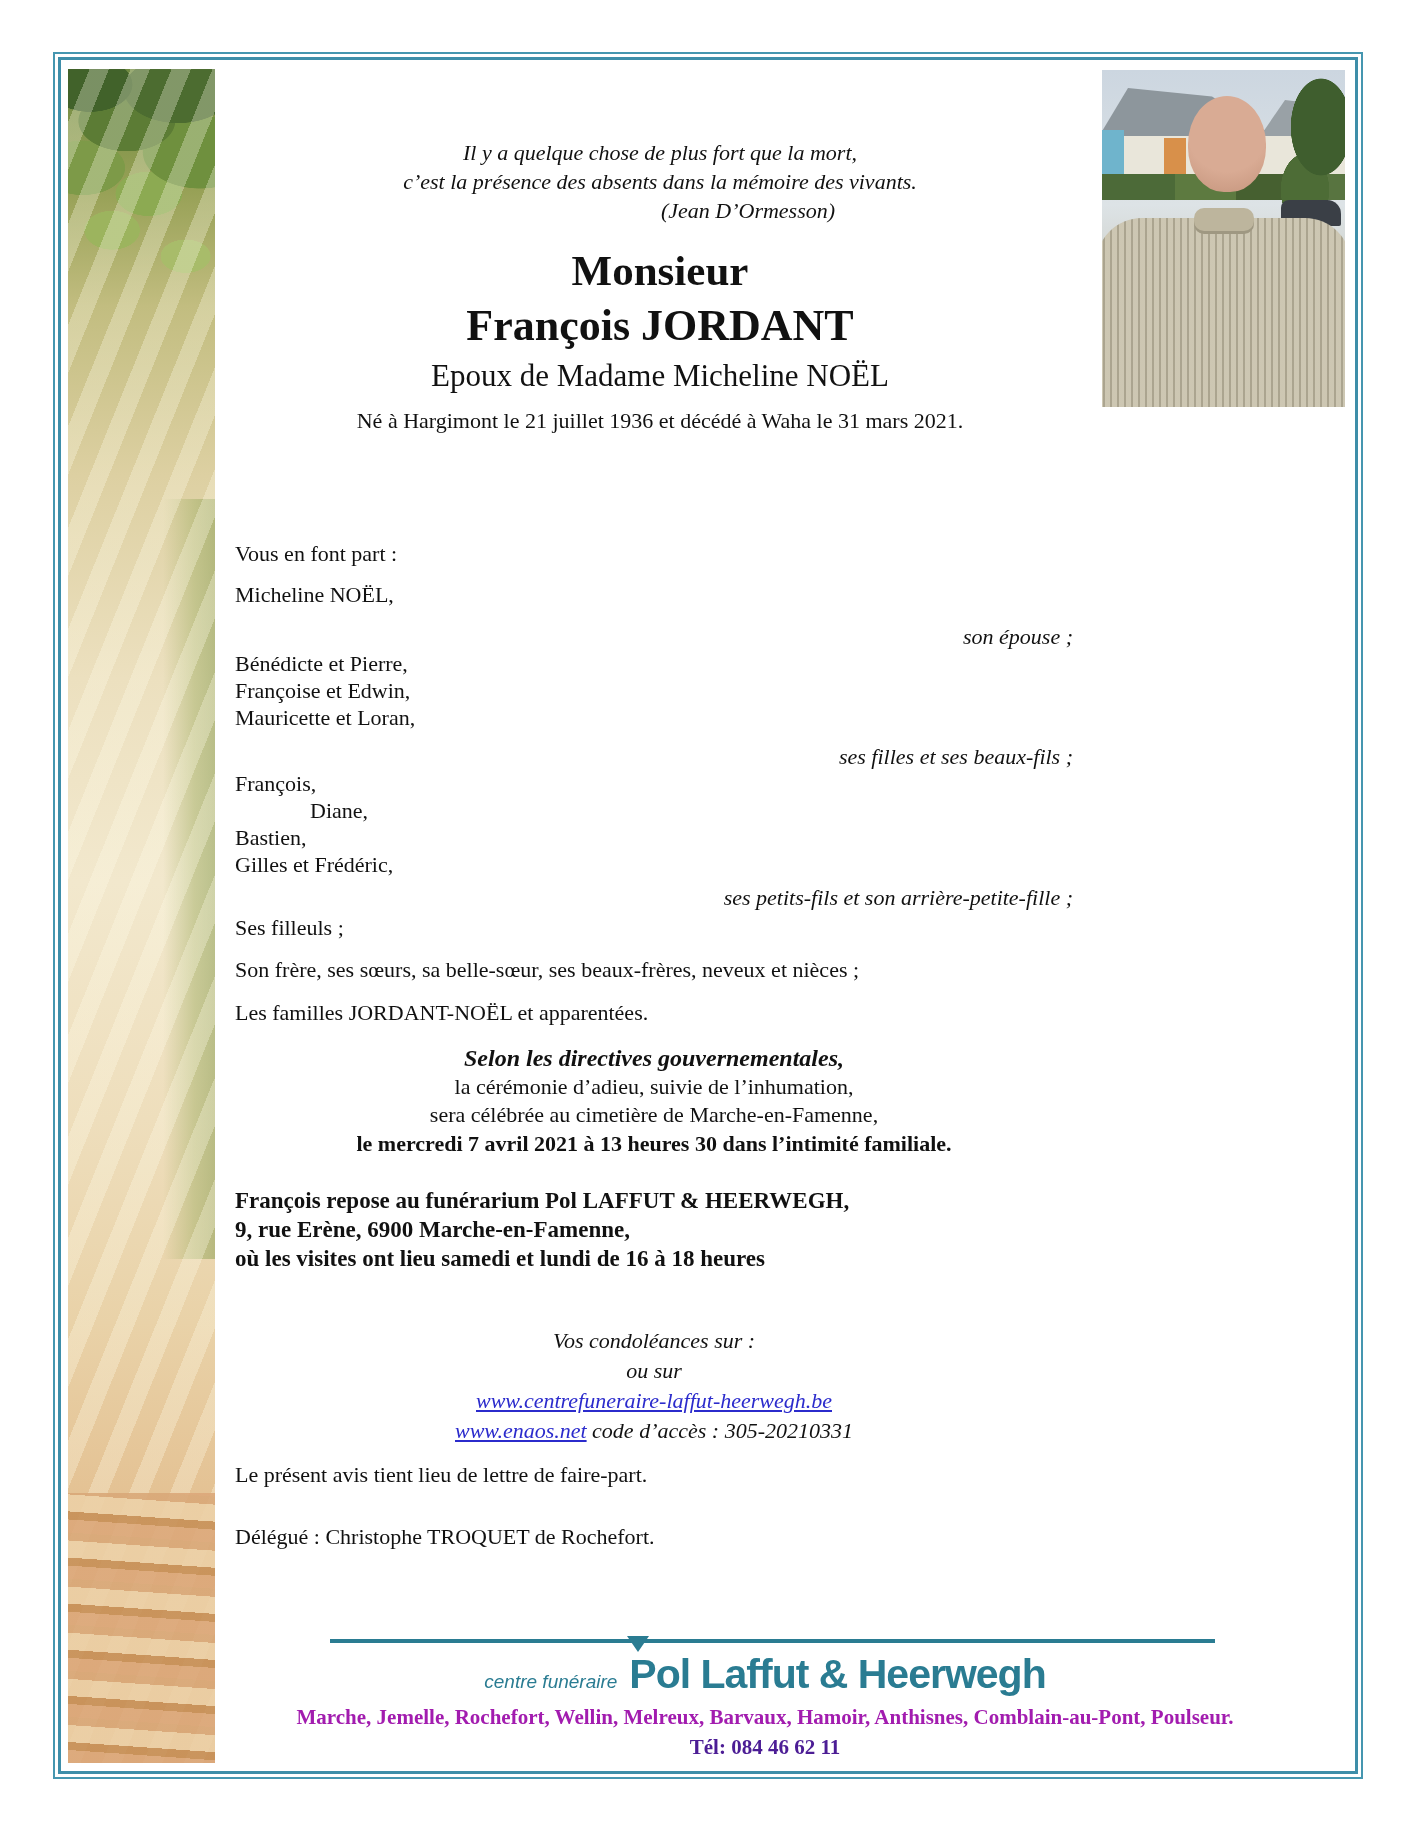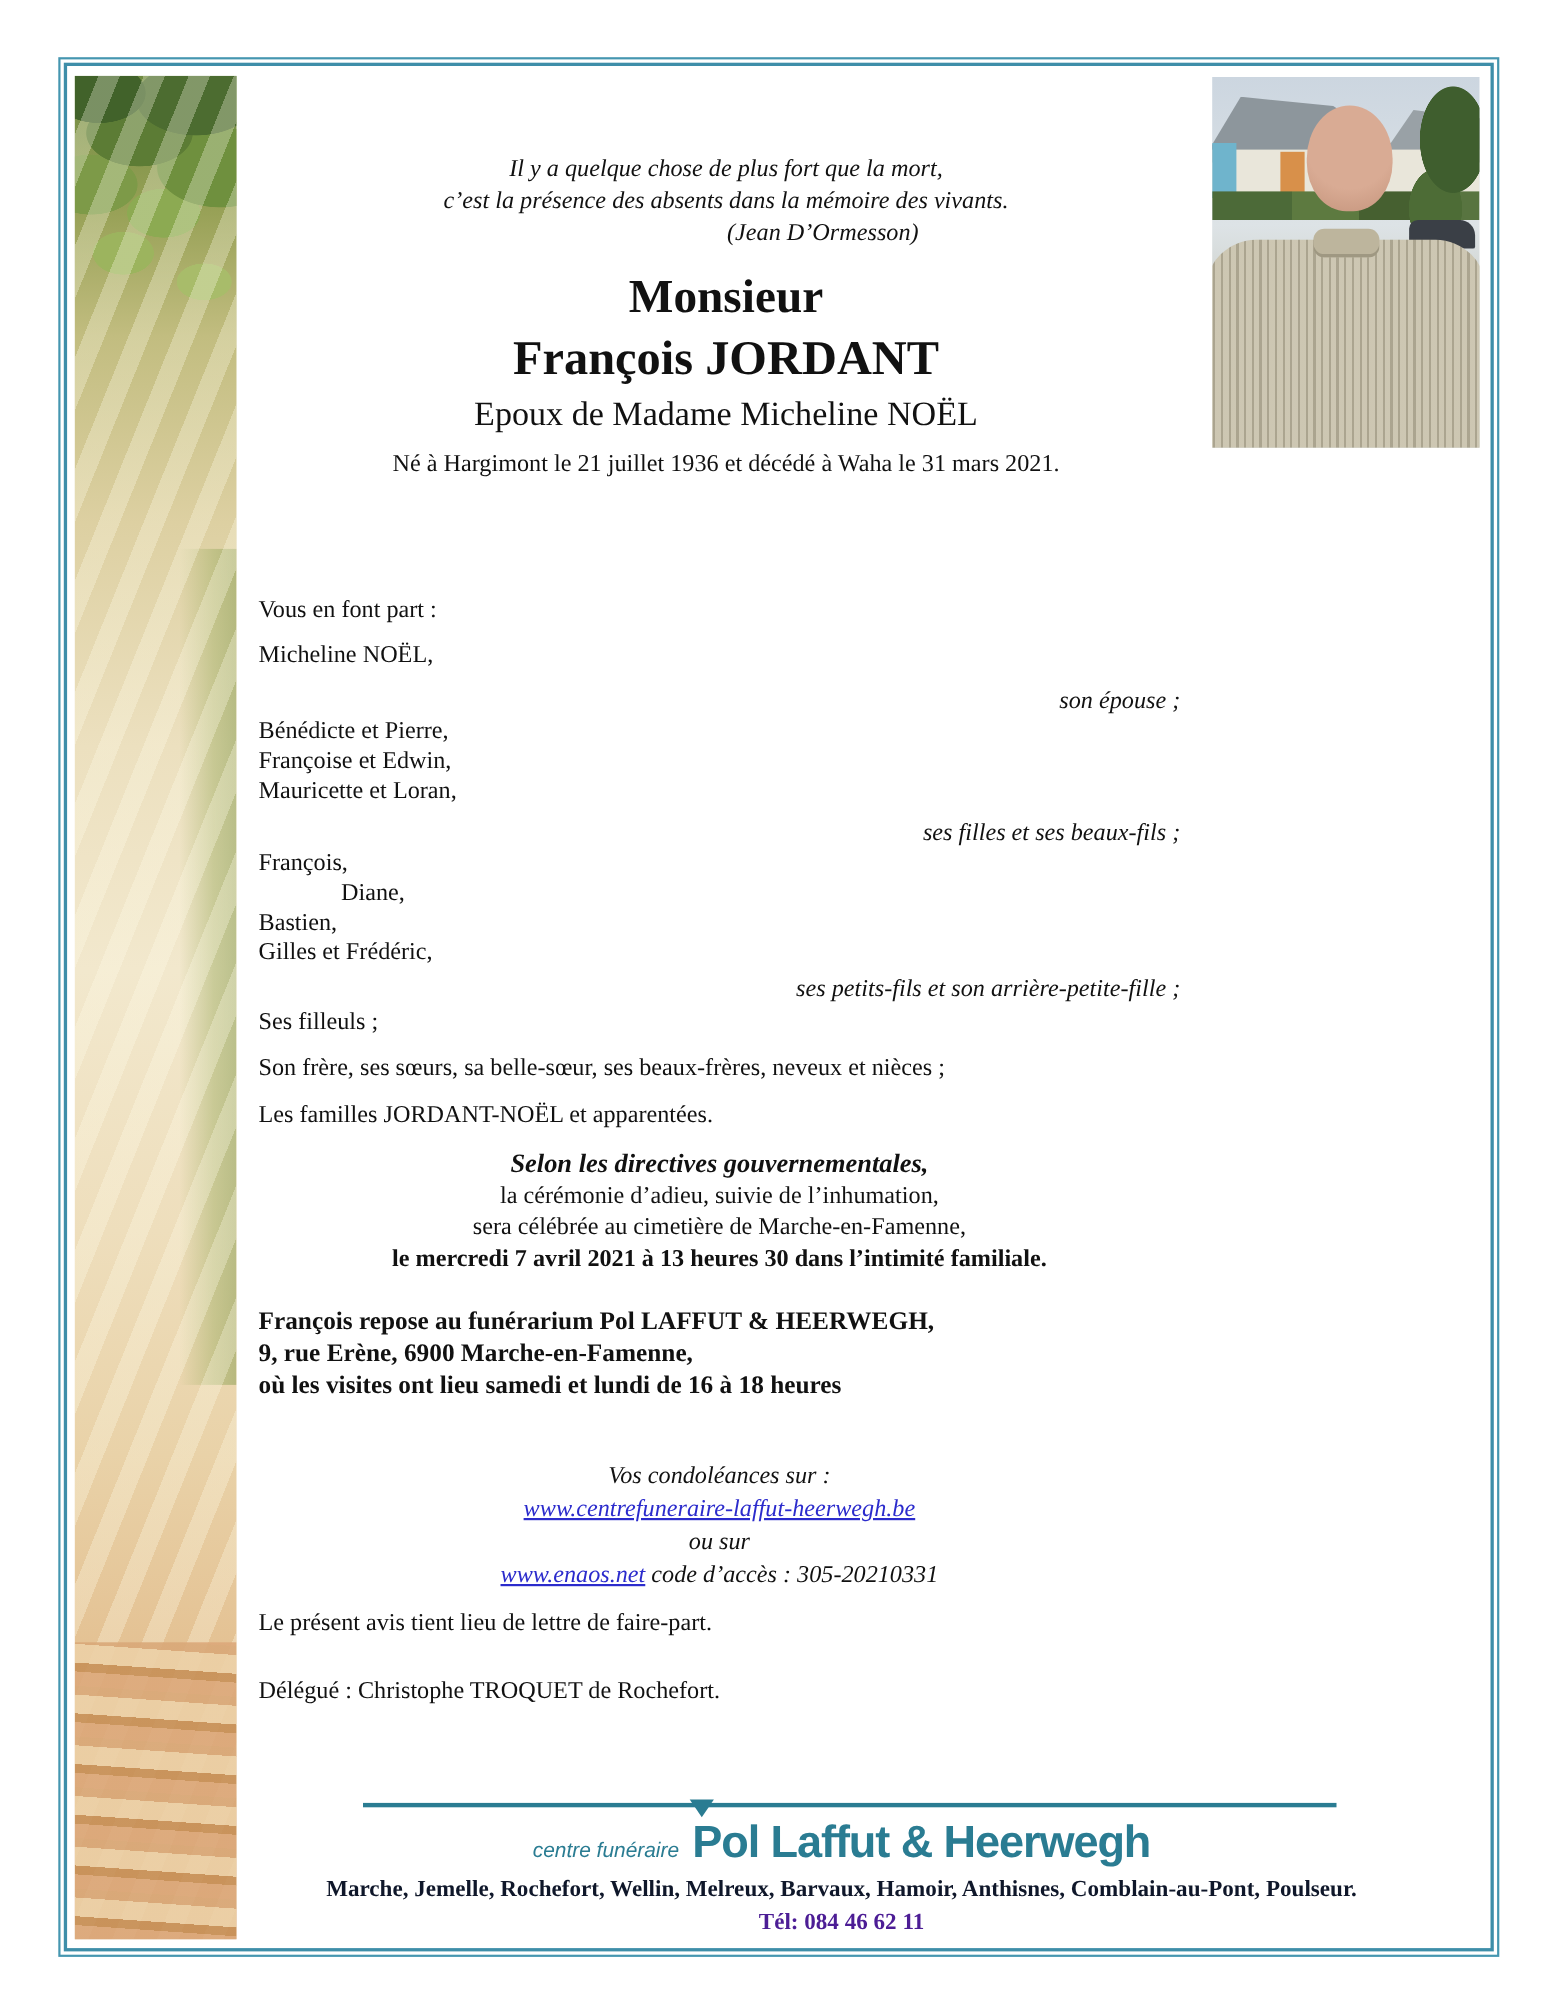--- a/index.html
+++ b/index.html
@@ -98,21 +98,21 @@
   .footer-rule{position:absolute;left:330px;top:1639px;width:885px;height:4px;background:#2a7c92;}
   .logo-row{position:absolute;left:235px;top:1652px;width:1060px;display:flex;
             justify-content:center;align-items:baseline;gap:12px;
             font-family:"Liberation Sans", sans-serif;color:#2a7c92;}
   .logo-small{font-size:19px;line-height:30px;font-style:italic;}
   .logo-big{position:relative;font-size:41px;font-weight:bold;letter-spacing:-1px;line-height:44px;}
   .logo-tri{position:absolute;left:-2px;top:-16px;width:0;height:0;
             border-left:11px solid transparent;border-right:11px solid transparent;
             border-top:16px solid #2a7c92;}
   .cities-line{position:absolute;left:235px;top:1705px;width:1060px;text-align:center;
-               font-weight:bold;font-size:21px;color:#0f172a;}
+               font-weight:bold;font-size:21px;color:#a21caf;}
   .tel-line{position:absolute;left:235px;top:1735px;width:1060px;text-align:center;
             font-weight:bold;font-size:21px;color:#4c1d95;}
 </style>
 </head>
 <body>
 
 <div class="page">
 
   <div class="frame-outer">
     <div class="frame-inner"></div>
@@ -180,22 +180,22 @@
   </div>
 
   <div class="repose-block">
     <div>François repose au funérarium Pol LAFFUT &amp; HEERWEGH,</div>
     <div>9, rue Erène, 6900 Marche-en-Famenne,</div>
     <div>où les visites ont lieu samedi et lundi de 16 à 18 heures</div>
   </div>
 
   <div class="condolence-block">
     <div>Vos condoléances sur :</div>
+    <div>ou sur</div>
     <div><a class="link" href="#">www.centrefuneraire-laffut-heerwegh.be</a></div>
-    <div>ou sur</div>
     <div>
       <a class="link" href="#">www.enaos.net</a><span> code d’accès : 305-20210331</span>
     </div>
   </div>
 
   <div class="notice-line">Le présent avis tient lieu de lettre de faire-part.</div>
   <div class="delegate-line">Délégué : Christophe TROQUET de Rochefort.</div>
 
   <div class="footer-rule"></div>
   <div class="logo-row">

